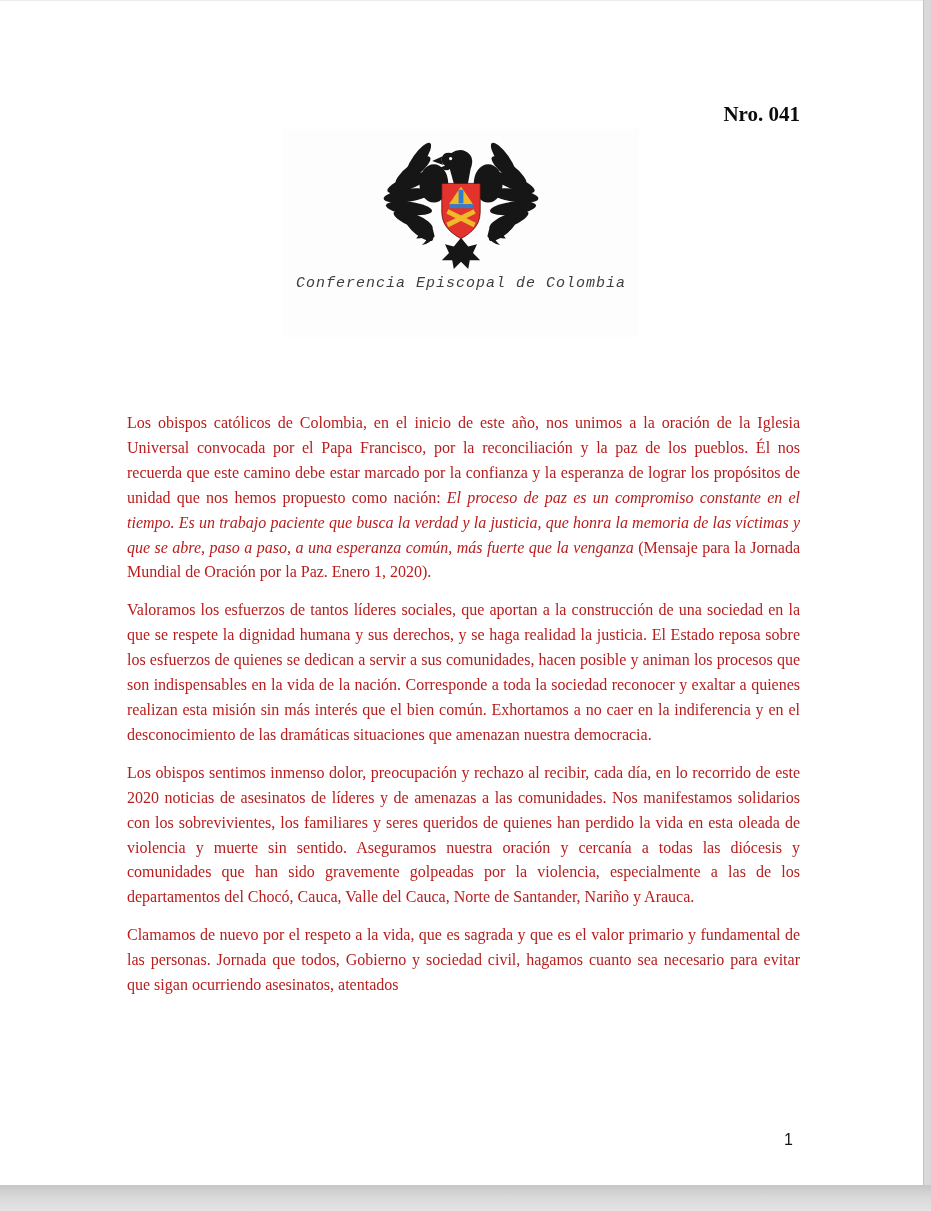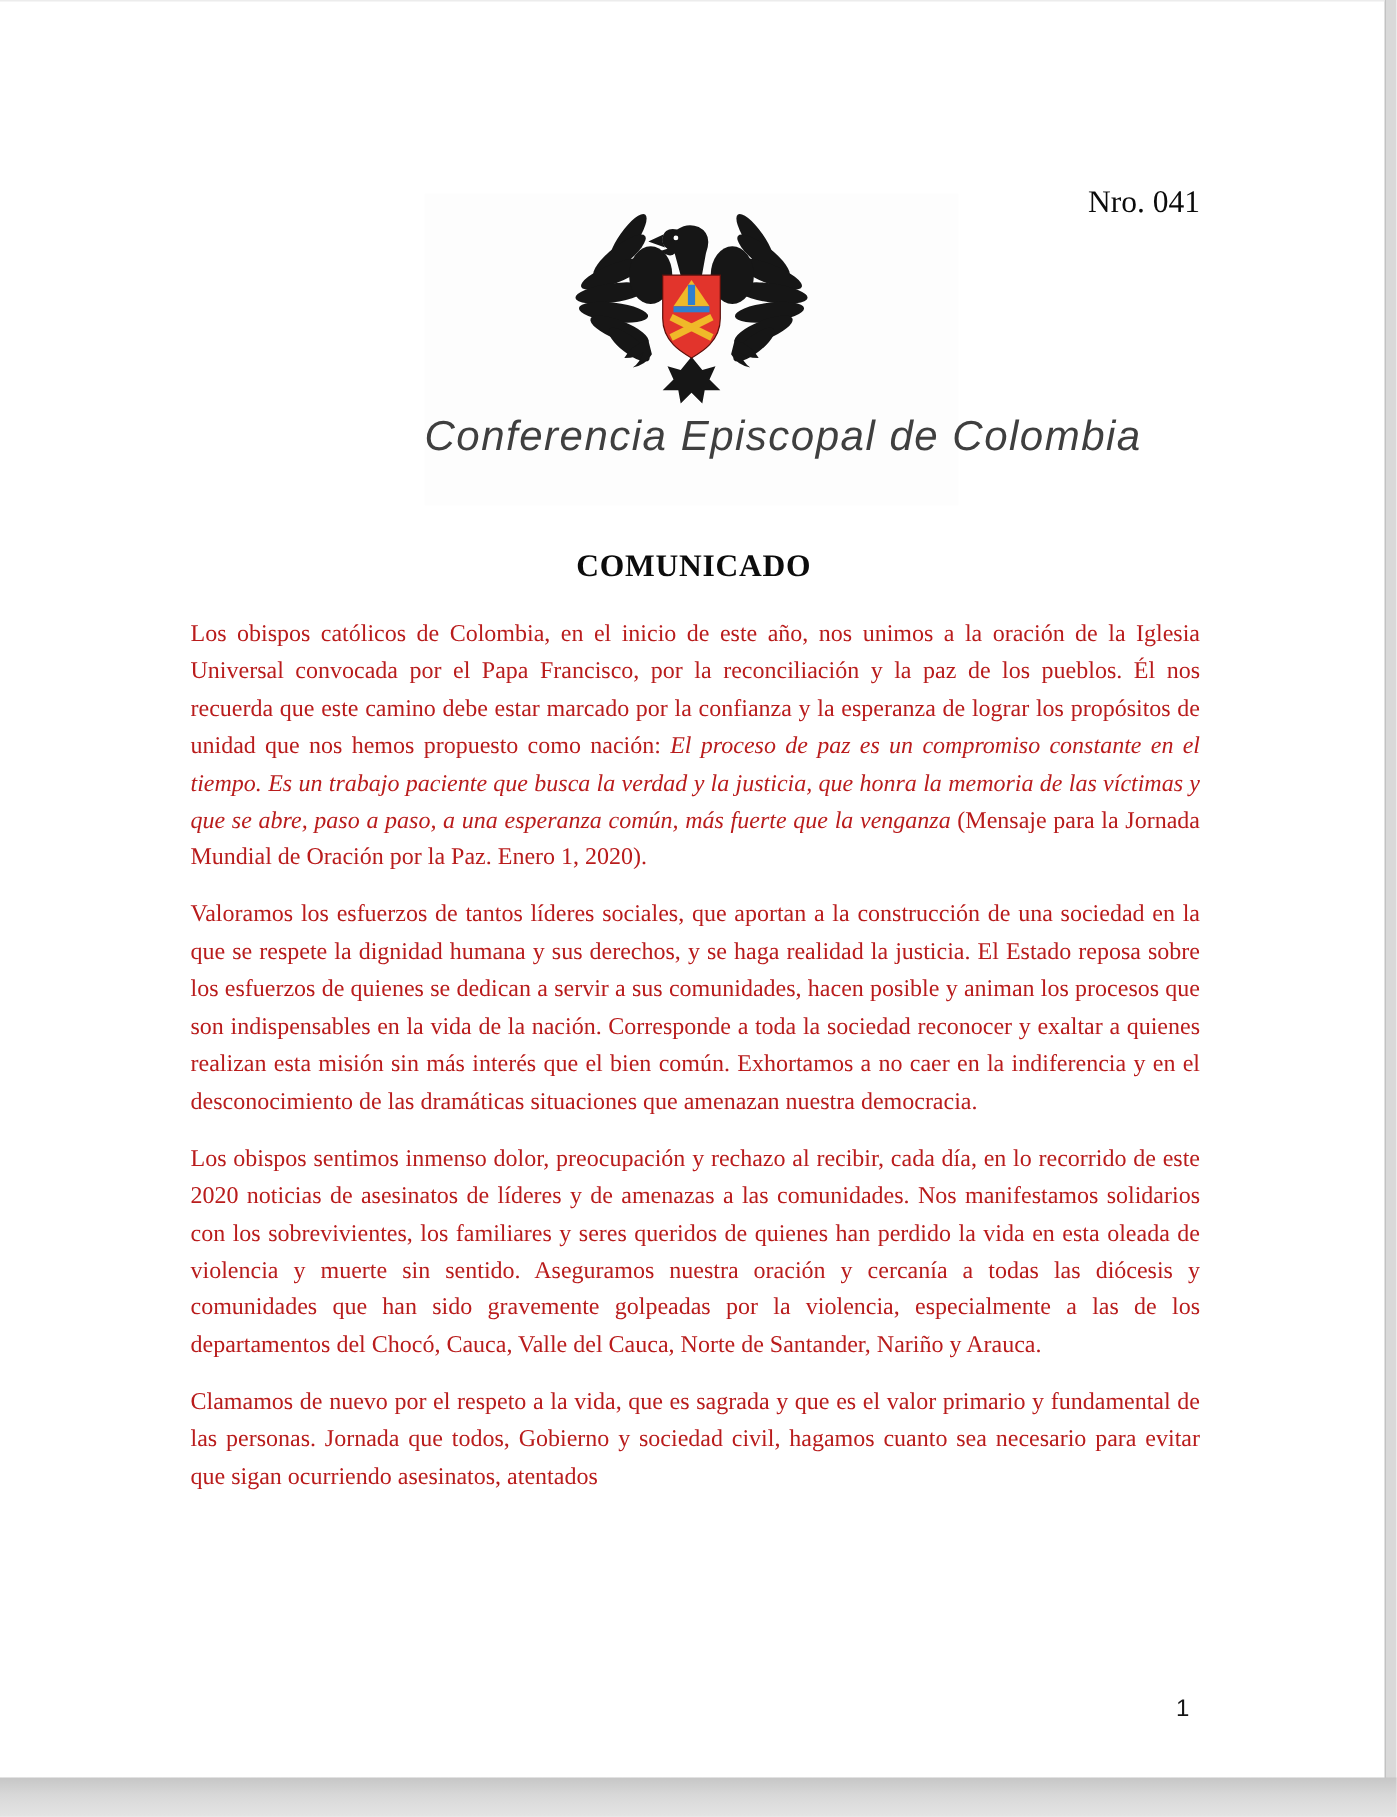--- a/index.html
+++ b/index.html
@@ -12,32 +12,31 @@
     position:absolute;left:0;top:0;width:923px;height:1185px;
     background:#ffffff;border-top:1px solid #ececec;
     box-shadow:1px 0 0 #c2c2c2;
   }
   .bottom-strip{
     position:absolute;left:0;top:1185px;width:931px;height:26px;
     background:linear-gradient(180deg,#c6c6c6 0%,#d8d8d8 45%,#e4e4e4 100%);
   }
   .doc-number{
     position:absolute;top:101px;right:123px;
-    font-size:21px;font-weight:400;color:#0c0c0c;white-space:nowrap;margin-top:20px;
+    font-size:21px;font-weight:700;color:#0c0c0c;white-space:nowrap;
   }
   .logo-block{
     position:absolute;top:128px;left:283px;width:356px;height:208px;
     background:#fdfdfd;text-align:center;
   }
   .logo-block svg{display:block;margin:8px auto 0 auto}
   .org-script{
-    font-family:Liberation Sans, sans-serif;font-style:italic;
-    font-size:28px;color:#3f3f3f;letter-spacing:1px;white-space:nowrap;
+    font-family:Liberation Mono, monospace;font-style:italic;
+    font-size:15px;color:#3f3f3f;letter-spacing:1px;white-space:nowrap;
     margin-top:2px;
-    text-align:right;
   }
   .doc-title{
     position:absolute;top:364px;left:125px;width:675px;
     text-align:center;font-size:21px;font-weight:700;color:#0c0c0c;
     letter-spacing:.5px;
   }
   .doc-body{
     position:absolute;top:410px;left:127px;width:673px;
     font-size:16px;line-height:24.9px;text-align:justify;color:#b91c1c;
   }
@@ -96,21 +95,20 @@
         <path d="M100,62 L115,84 H85 Z" fill="#f0b929"></path>
         <path d="M97,66 h6 v17 h-6 z" fill="#2f7fd0"></path>
         <rect x="85" y="84" width="30" height="5" fill="#2f7fd0"></rect>
         <path d="M83,110 L117,93" stroke-width="6" fill="none" stroke="#f0b929"></path>
         <path d="M83,93 L117,110" stroke-width="6" fill="none" stroke="#f0b929"></path>
       </svg>
     </span>
     <div class="org-script">Conferencia Episcopal de Colombia</div>
   </div>
 
-  <div class="doc-title">COMUNICADO</div>
 
   <div class="doc-body">
       <p><span>Los obispos católicos de Colombia, en el inicio de este año, nos unimos a la oración de la Iglesia Universal convocada por el Papa Francisco, por la reconciliación y la paz de los pueblos. Él nos recuerda que este camino debe estar marcado por la confianza y la esperanza de lograr los propósitos de unidad que nos hemos propuesto como nación: </span><span class="it">El proceso de paz es un compromiso constante en el tiempo. Es un trabajo paciente que busca la verdad y la justicia, que honra la memoria de las víctimas y que se abre, paso a paso, a una esperanza común, más fuerte que la venganza</span><span> (Mensaje para la Jornada Mundial de Oración por la Paz. Enero 1, 2020).</span></p>
       <p><span>Valoramos los esfuerzos de tantos líderes sociales, que aportan a la construcción de una sociedad en la que se respete la dignidad humana y sus derechos, y se haga realidad la justicia. El Estado reposa sobre los esfuerzos de quienes se dedican a servir a sus comunidades, hacen posible y animan los procesos que son indispensables en la vida de la nación. Corresponde a toda la sociedad reconocer y exaltar a quienes realizan esta misión sin más interés que el bien común. Exhortamos a no caer en la indiferencia y en el desconocimiento de las dramáticas situaciones que amenazan nuestra democracia.</span></p>
       <p><span>Los obispos sentimos inmenso dolor, preocupación y rechazo al recibir, cada día, en lo recorrido de este 2020 noticias de asesinatos de líderes y de amenazas a las comunidades. Nos manifestamos solidarios con los sobrevivientes, los familiares y seres queridos de quienes han perdido la vida en esta oleada de violencia y muerte sin sentido. Aseguramos nuestra oración y cercanía a todas las diócesis y comunidades que han sido gravemente golpeadas por la violencia, especialmente a las de los departamentos del Chocó, Cauca, Valle del Cauca, Norte de Santander, Nariño y Arauca.</span></p>
       <p><span>Clamamos de nuevo por el respeto a la vida, que es sagrada y que es el valor primario y fundamental de las personas. Jornada que todos, Gobierno y sociedad civil, hagamos cuanto sea necesario para evitar que sigan ocurriendo asesinatos, atentados</span></p>
     </div>
 
   <div class="page-number">1</div>
 

